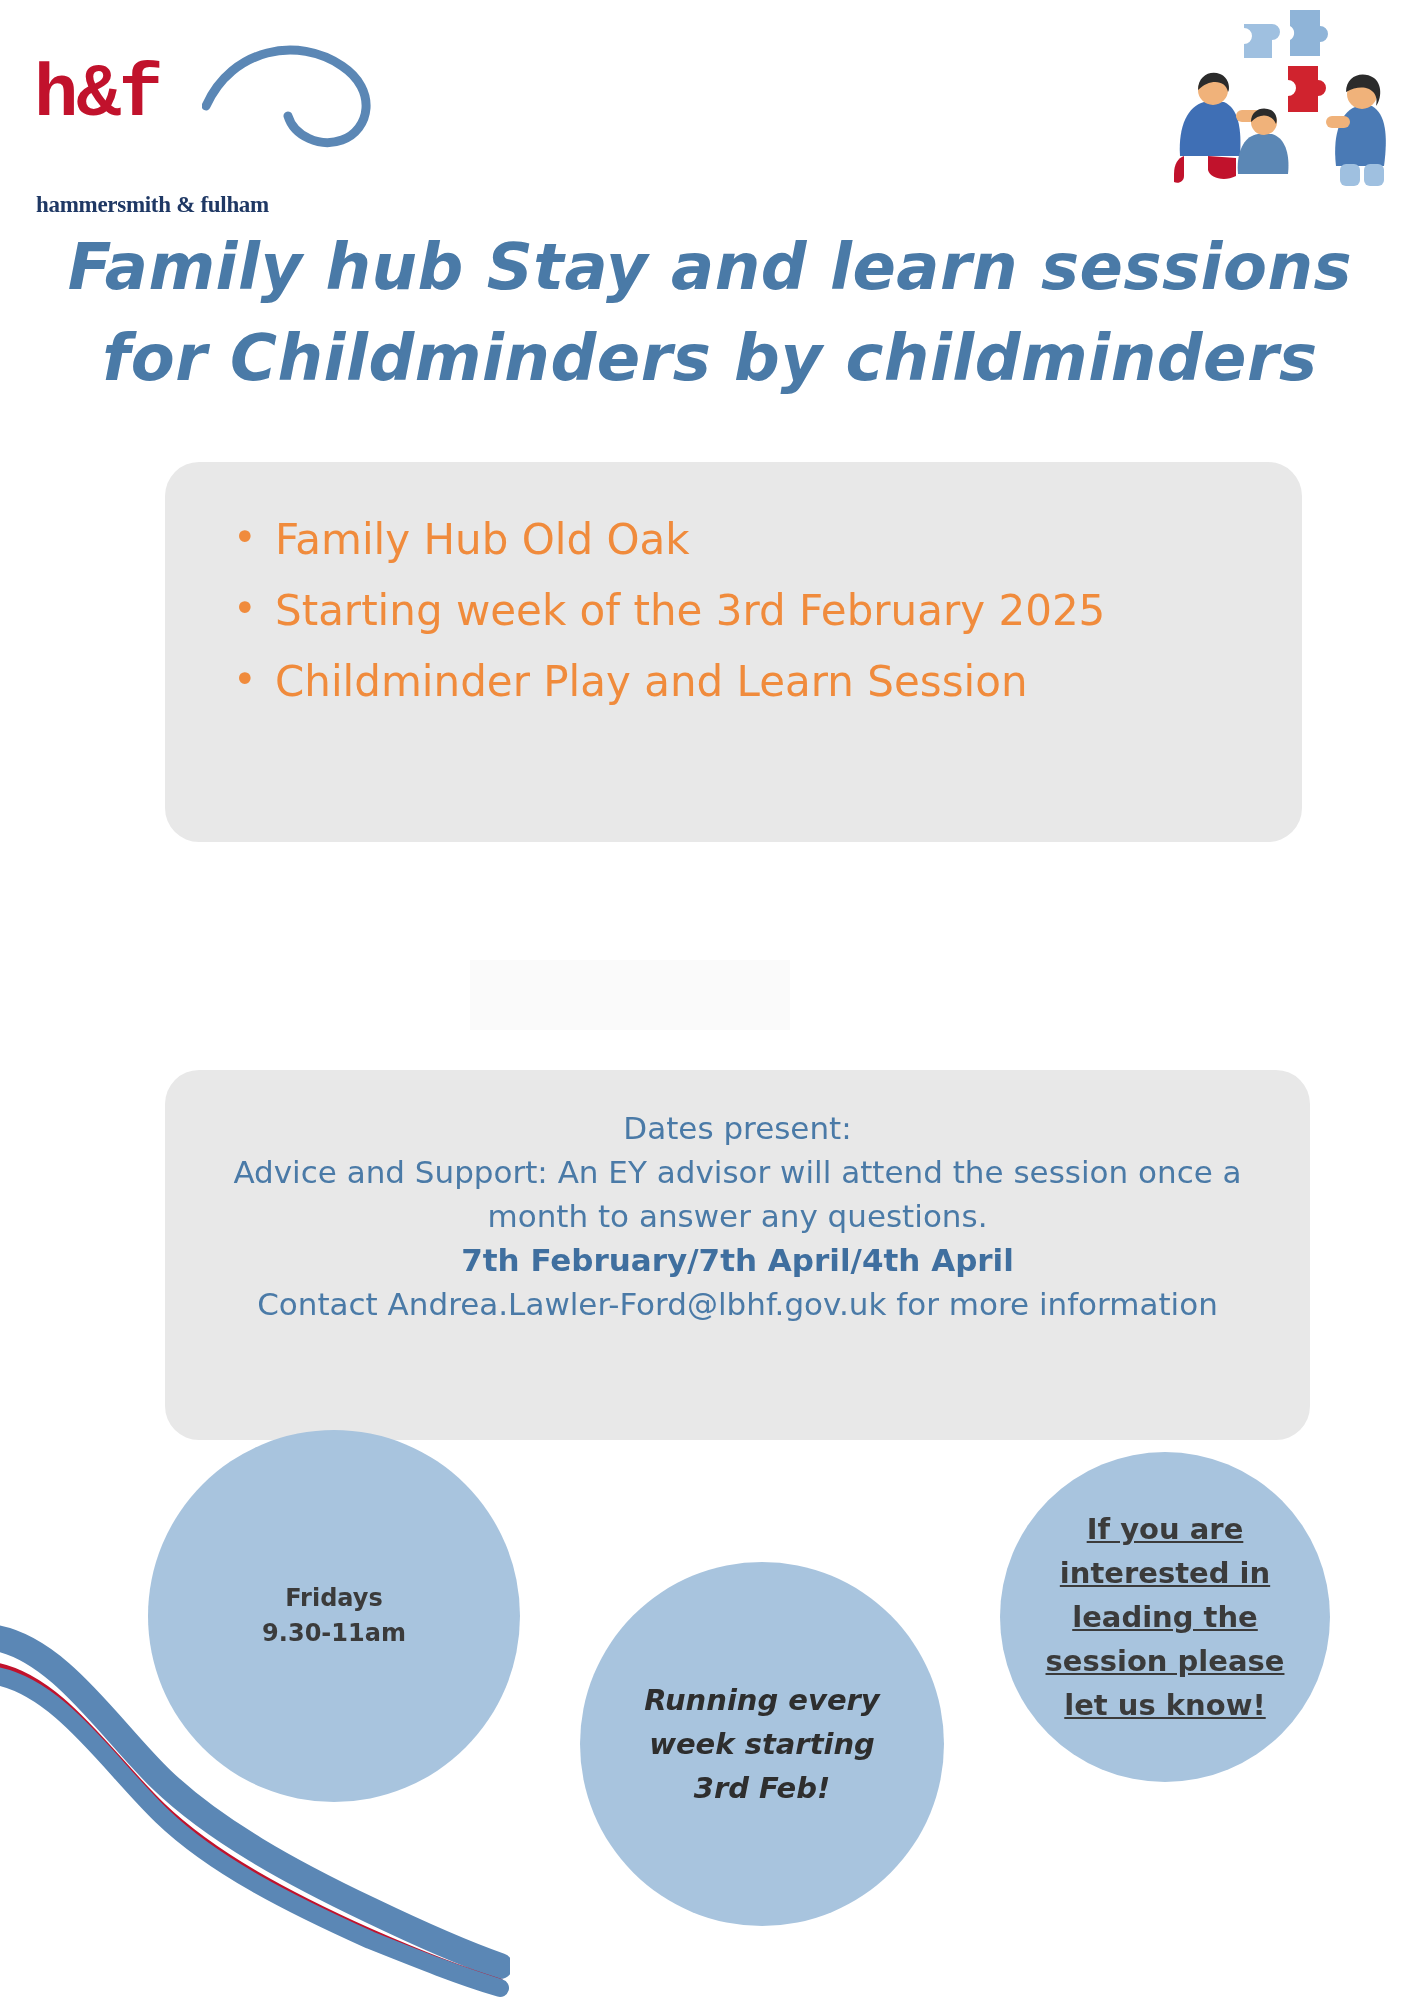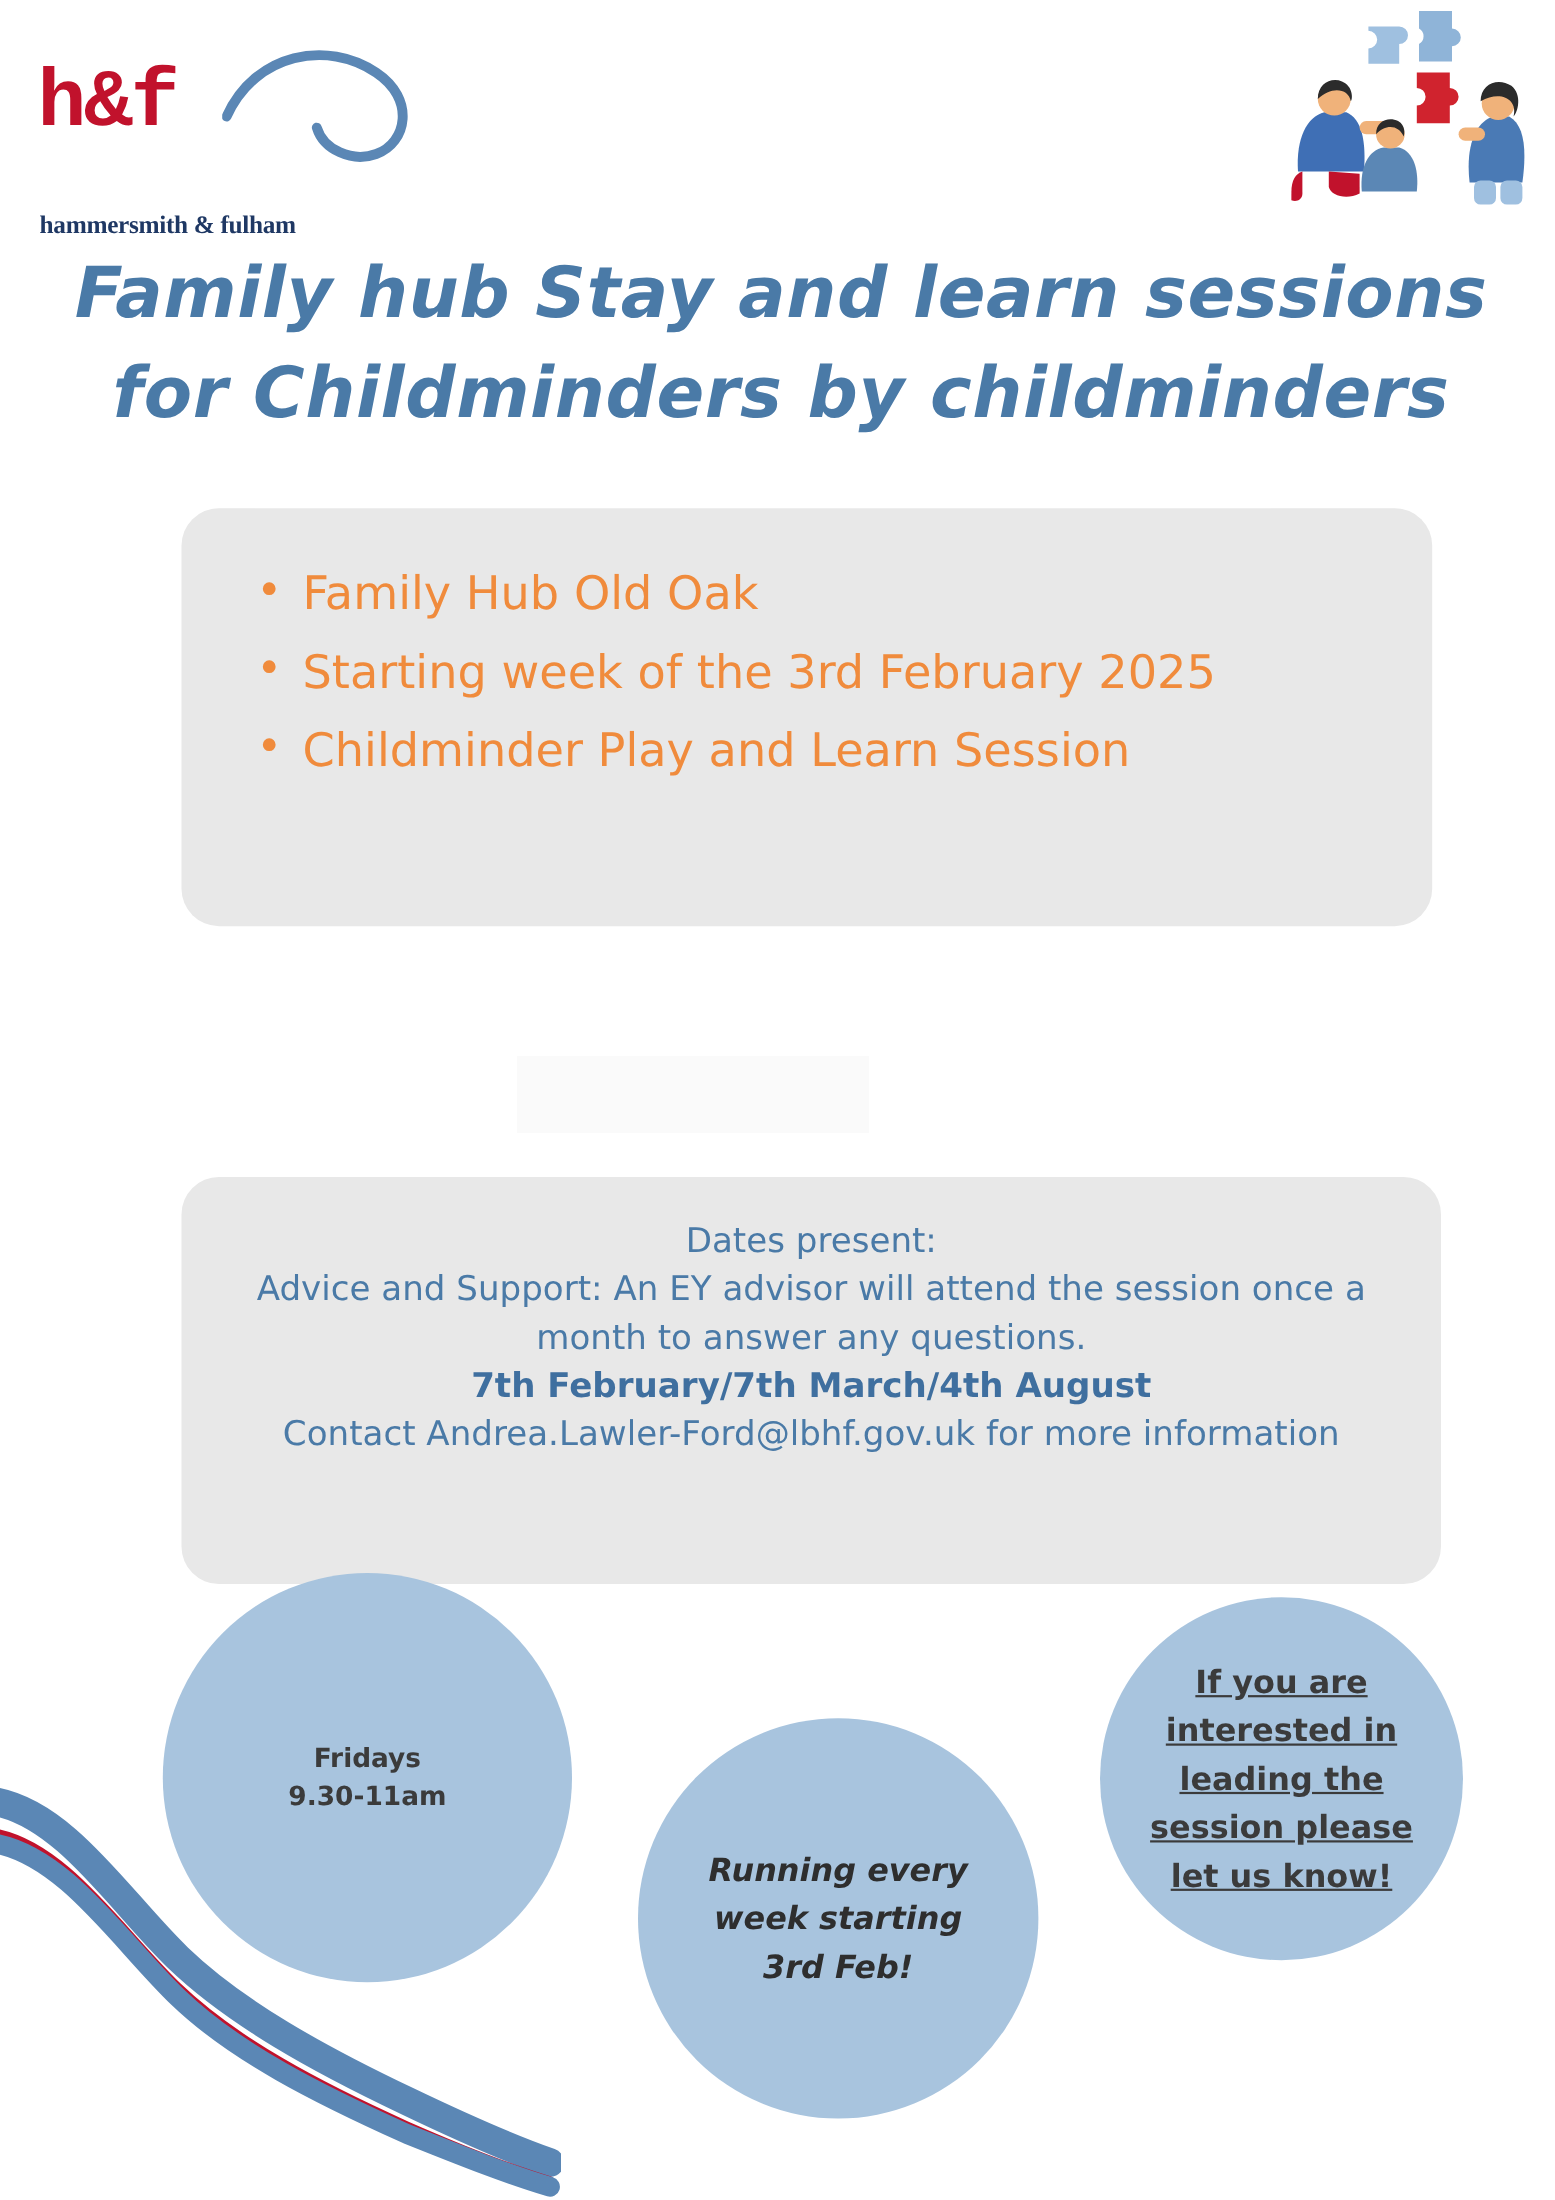--- a/index.html
+++ b/index.html
@@ -264,21 +264,21 @@
     <li>Childminder Play and Learn Session</li>
   </ul>
 </div>
 
 <div class="faint-mark"></div>
 
 <div class="panel panel-advice">
   <div class="advice-text">
     <div>Dates present:</div>
     <div>Advice and Support: An EY advisor will attend the session once a month to answer any questions.</div>
-    <div class="bold">7th February/7th March/4th August</div>
+    <div class="bold">7th February/7th April/4th April</div>
     <div>Contact Andrea.Lawler-Ford@lbhf.gov.uk for more information</div>
   </div>
 </div>
 
 <div class="circle circle-1">
   <div class="c-text">
     <div>Fridays</div>
     <div>9.30-11am</div>
   </div>
 </div>

